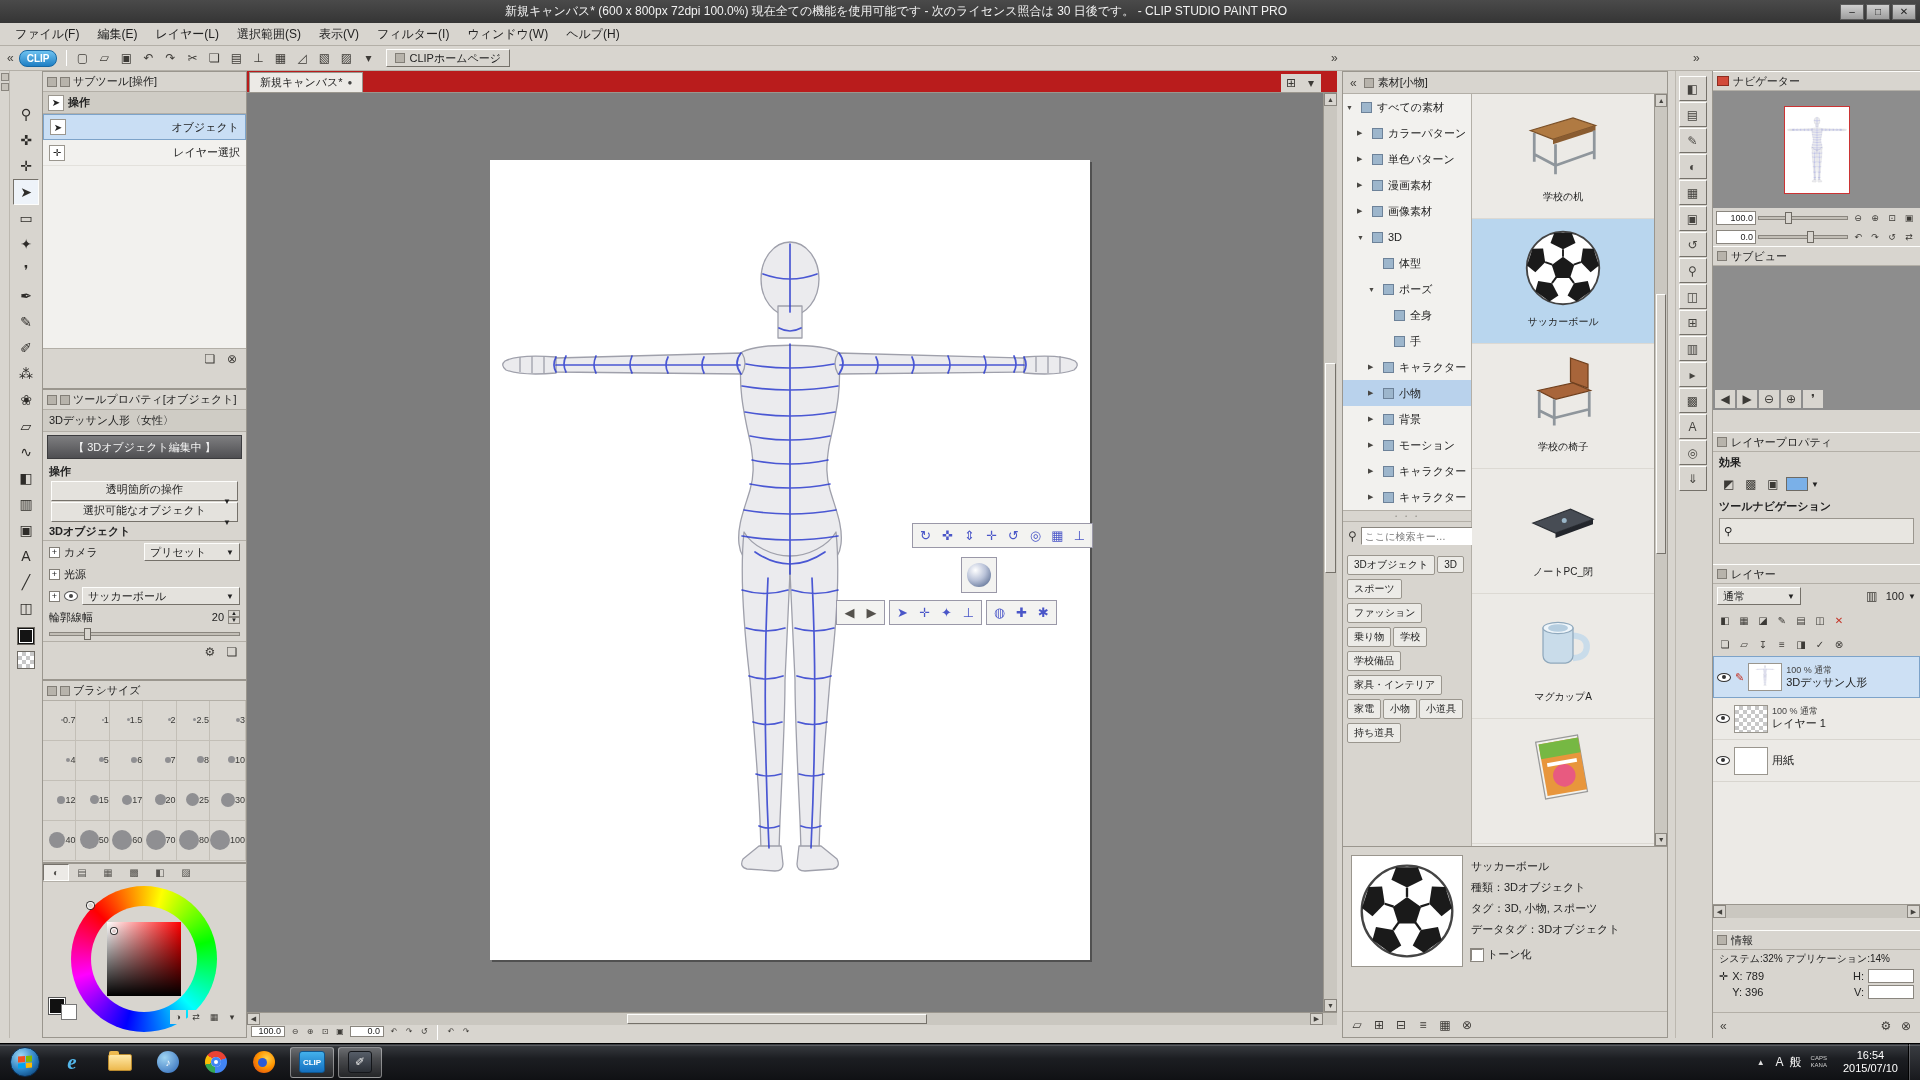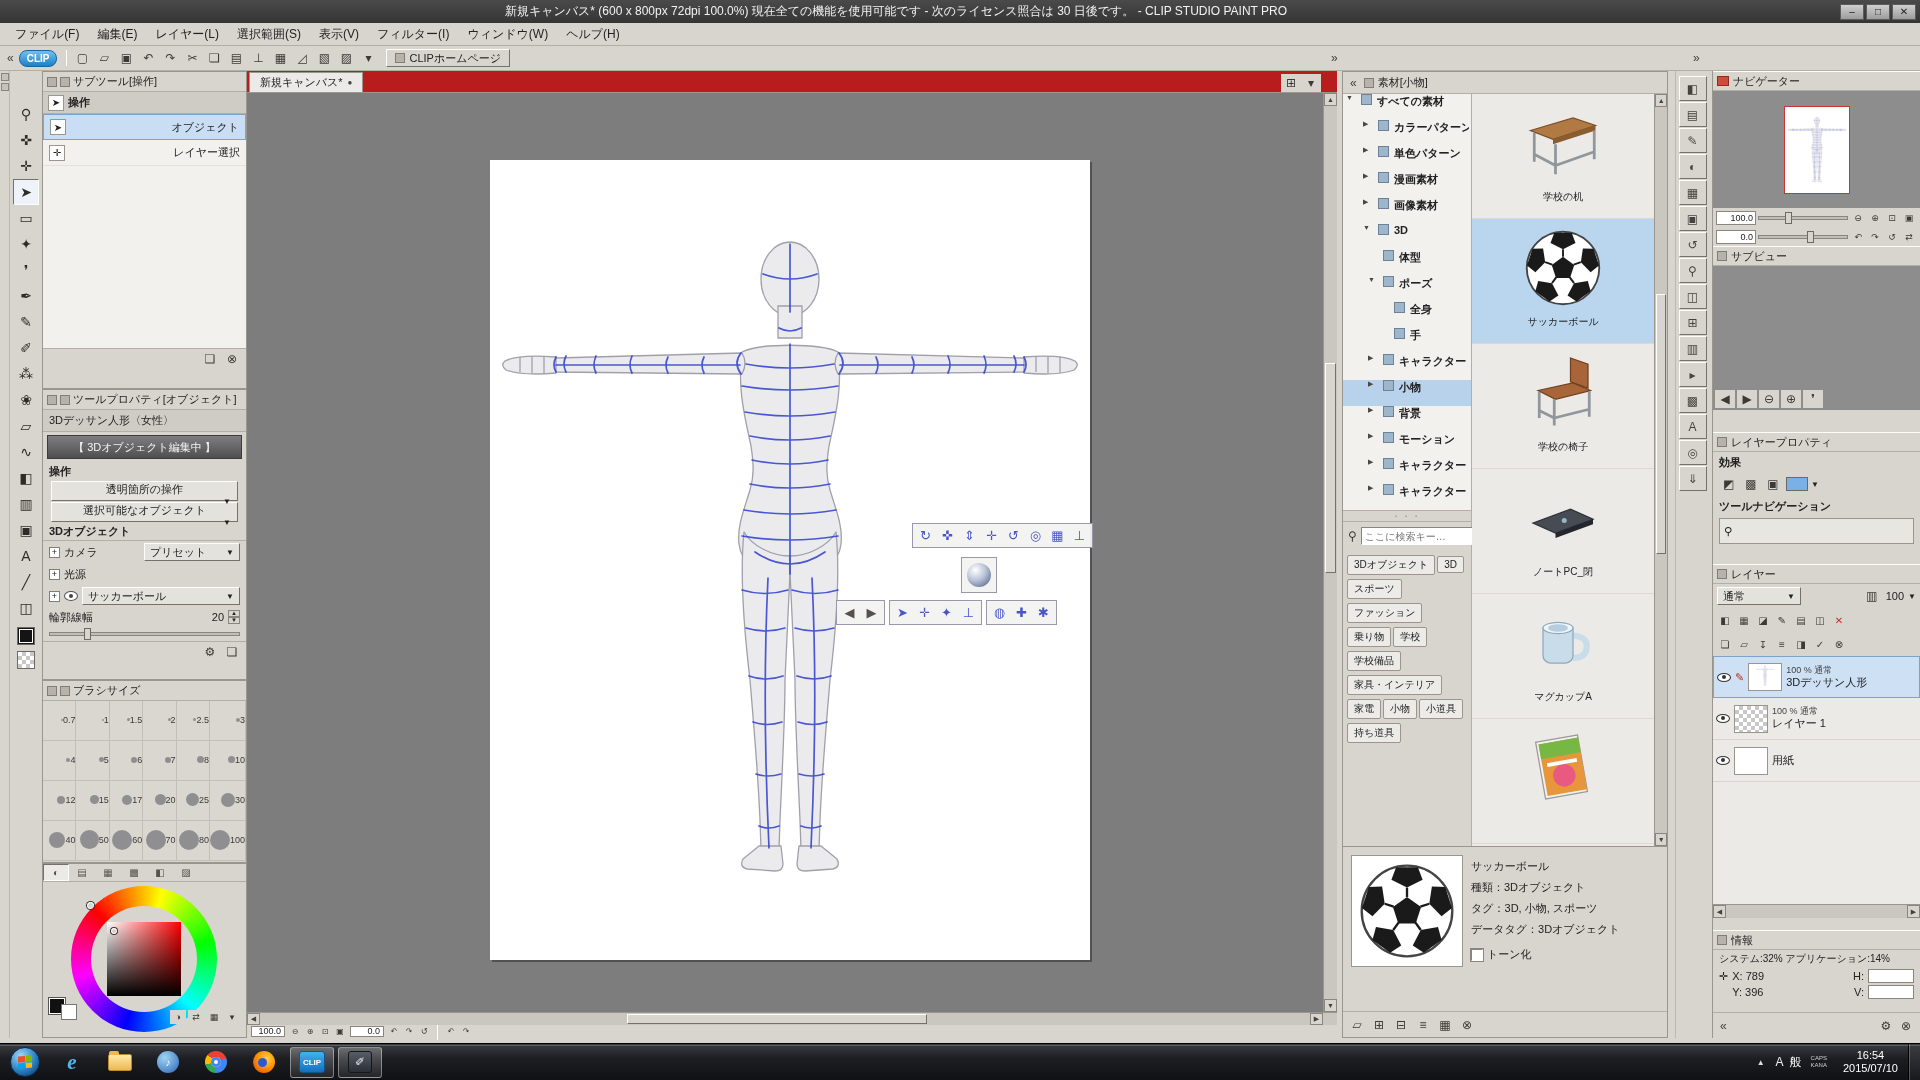--- a/index.html
+++ b/index.html
@@ -146,23 +146,23 @@
   .sphere { width:24px; height:24px; border-radius:50%;
             background:radial-gradient(circle at 35% 30%,#ffffff,#b9c2d8 45%,#7888a8 75%,#5a6888); }
   .fb-group { display:flex; align-items:center; gap:1px; padding:1px 2px; background:rgba(242,242,240,.95); border:1px solid #9a98a8; margin-right:4px; }
 
   
   #materials { position:absolute; left:1342px; top:0; width:326px; height:967px; border:1px solid #9a968e; background:#d8d5cf; display:flex; flex-direction:column; }
   .m-header { height:22px; display:flex; align-items:center; gap:4px; padding:0 4px; border-bottom:1px solid #b3afa7; }
   .m-body { height:752px; display:flex; }
   .m-left { width:129px; border-right:1px solid #b3afa7; display:flex; flex-direction:column; }
   .m-tree { height:416px; overflow:hidden; background:#f2f1ee; }
-  .trow { height:26px; display:flex; gap:5px; padding-right:2px;font-weight:bold; }
+  .trow { height:26px; display:flex; align-items:center; gap:5px; padding-right:2px; }
   .trow[data-level="0"] { padding-left:3px; }
-  .trow[data-level="1"] { padding-left:20px; }
+  .trow[data-level="1"] { padding-left:14px; }
   .trow[data-level="2"] { padding-left:25px; }
   .trow[data-level="3"] { padding-left:36px; }
   .trow.sel { background:#b9d2ec; }
   .tarrow { width:10px; font-size:7px; color:#4a4844; flex:none; }
   .ticon { width:11px; height:11px; flex:none; background:#9db6cc; border:1px solid #6d8299; }
   .tlabel { white-space:nowrap; overflow:hidden; }
   .m-grip { height:12px; display:flex; align-items:center; justify-content:center; color:#7a766e; font-size:8px; letter-spacing:2px; border-top:1px solid #b3afa7; border-bottom:1px solid #b3afa7; }
   .m-search { height:28px; display:flex; align-items:center; gap:3px; padding:0 4px; }
   .m-search input { flex:1; height:18px; border:1px solid; border-color:#8a867f #fff #fff #8a867f; font-size:10px; padding:0 3px; font-family:inherit; }
   .m-tags { flex:1; padding:3px; overflow:hidden; }

